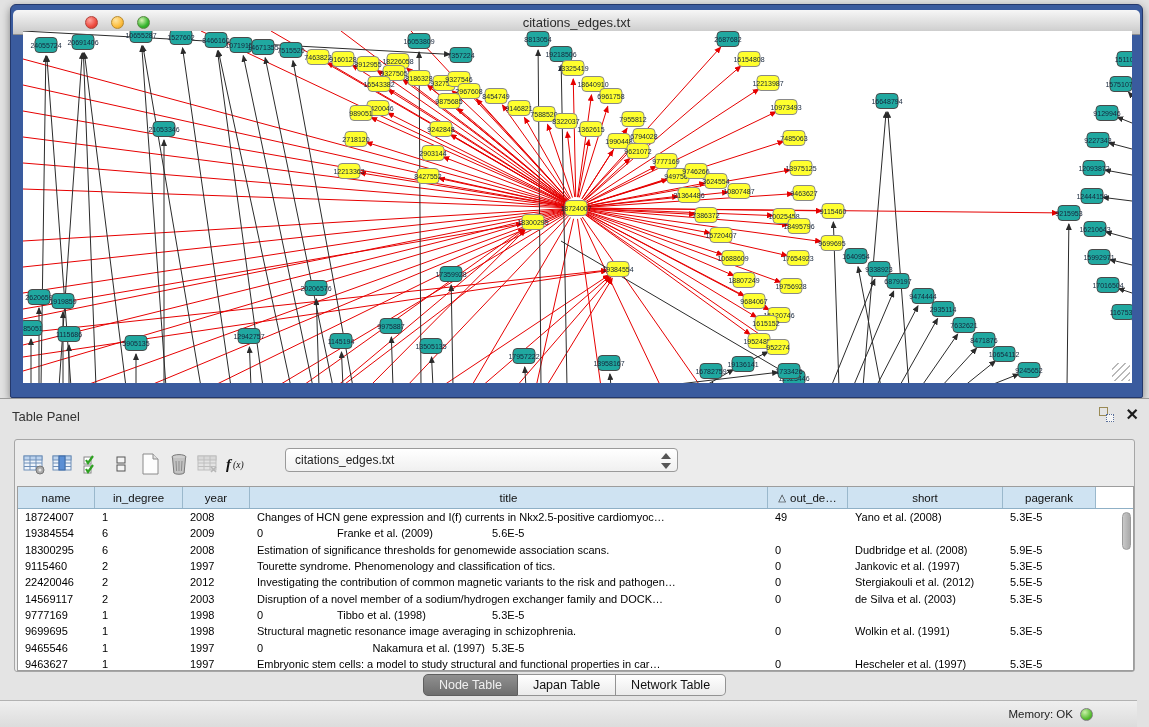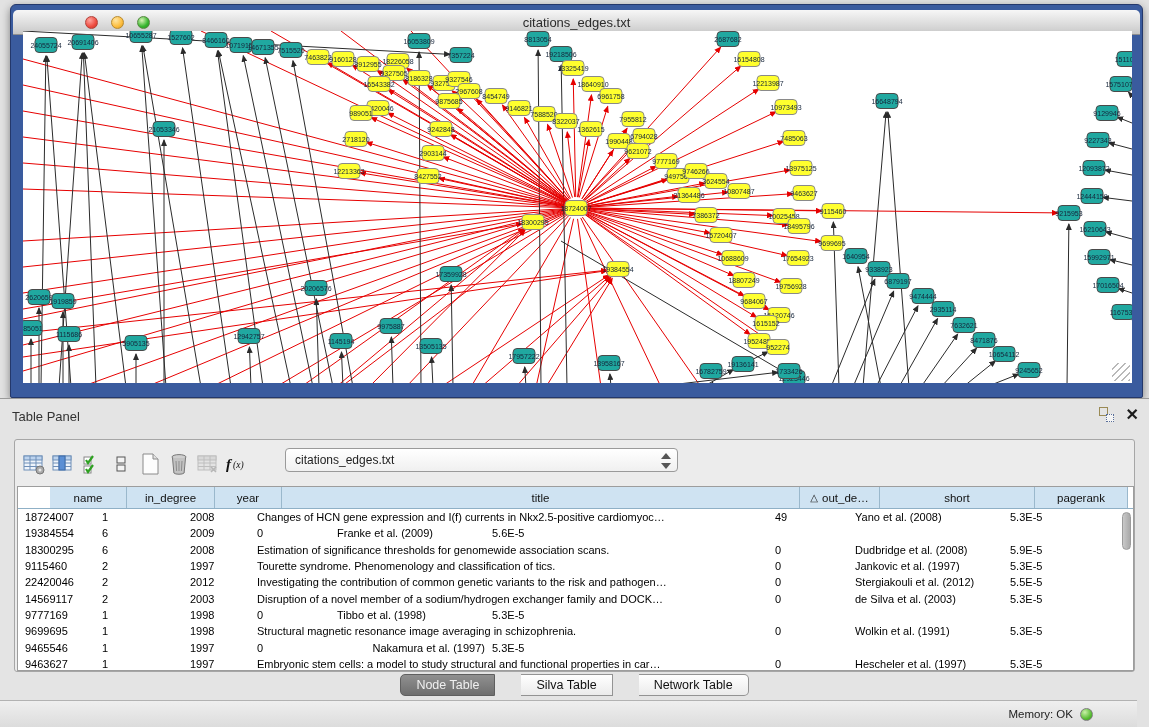--- a/index.html
+++ b/index.html
@@ -57,21 +57,21 @@
   .th { background:#cfe3f2; border-right:1px solid #9ab8cc; font-size:11.5px; color:#111;
     display:flex; align-items:center; justify-content:center; overflow:hidden; white-space:nowrap; }
   .th:last-child { background:#ffffff; border-right:none; }
   .sort-glyph { margin-right:4px; font-size:10px; color:#222; }
   .tbody { position:relative; }
   .tr { display:flex; height:16.3px; align-items:center; }
   .td { font-size:11px; color:#000; padding-left:7px; overflow:hidden; white-space:nowrap; }
   .vscroll { position:absolute; right:2px; top:25px; width:9px; height:38px;
     background:linear-gradient(90deg,#c9c9c9,#a9a9a9); border-radius:5px; border:1px solid #9b9b9b; }
 
-  .tabs { position:absolute; left:0; right:0; top:275px; display:flex; justify-content:center;gap:26px; }
+  .tabs { position:absolute; left:0; right:0; top:275px; display:flex; justify-content:center; }
   .seg { height:22px; padding:0 15px; font-size:12.5px; color:#111;
     border:1px solid #939393; border-left:none; background:linear-gradient(#ffffff,#ebebeb);
     font-family:"Liberation Sans", sans-serif; }
   .seg:first-child { border-left:1px solid #939393; border-radius:5px 0 0 5px; }
   .seg:last-child { border-radius:0 5px 5px 0; }
   .seg.active { background:linear-gradient(#909090,#6e6e6e); color:#f0f0f0; border-color:#5f5f5f; }
 
   .statusbar { position:absolute; left:0; bottom:0; width:1137px; height:27px;
     background:linear-gradient(#efefef,#dcdcdc); border-top:1px solid #b2b2b2;
     display:flex; align-items:center; justify-content:flex-end; padding-right:44px; gap:7px; }
@@ -796,21 +796,21 @@
     <div class="combo">
       <span>citations_edges.txt</span>
       <span class="steppers">
           <span class="up"></span>
           <span class="down"></span>
         </span>
     </div>
 
     <div class="table-wrap">
       <div class="thead" id="thead">
-          <div class="th" style="width: 77px; flex: 0 0 77px; margin-left: 32px;">
+          <div class="th" style="width: 77px; flex: 0 0 77px;">
             <span>name</span>
           </div>
           <div class="th" style="width: 88px; flex: 0 0 88px;">
             <span>in_degree</span>
           </div>
           <div class="th" style="width: 67px; flex: 0 0 67px;">
             <span>year</span>
           </div>
           <div class="th" style="width: 518px; flex: 0 0 518px;">
             <span>title</span>
@@ -862,21 +862,21 @@
             <div class="td" style="width: 67px; flex: 0 0 67px;">1997</div>
             <div class="td" style="width: 518px; flex: 0 0 518px;">Tourette syndrome. Phenomenology and classification of tics.</div>
             <div class="td" style="width: 80px; flex: 0 0 80px;">0</div>
             <div class="td" style="width: 155px; flex: 0 0 155px;">Jankovic et al. (1997)</div>
             <div class="td" style="width: 93px; flex: 0 0 93px;">5.3E-5</div>
           </div>
           <div class="tr">
             <div class="td" style="width: 77px; flex: 0 0 77px;">22420046</div>
             <div class="td" style="width: 88px; flex: 0 0 88px;">2</div>
             <div class="td" style="width: 67px; flex: 0 0 67px;">2012</div>
-            <div class="td" style="width: 518px; flex: 0 0 518px;">Investigating the contribution of common genetic variants to the risk and pathogen…</div>
+            <div class="td" style="width: 518px; flex: 0 0 518px;">Investigating the contribution of common magnetic variants to the risk and pathogen…</div>
             <div class="td" style="width: 80px; flex: 0 0 80px;">0</div>
             <div class="td" style="width: 155px; flex: 0 0 155px;">Stergiakouli et al. (2012)</div>
             <div class="td" style="width: 93px; flex: 0 0 93px;">5.5E-5</div>
           </div>
           <div class="tr">
             <div class="td" style="width: 77px; flex: 0 0 77px;">14569117</div>
             <div class="td" style="width: 88px; flex: 0 0 88px;">2</div>
             <div class="td" style="width: 67px; flex: 0 0 67px;">2003</div>
             <div class="td" style="width: 518px; flex: 0 0 518px;">Disruption of a novel member of a sodium/hydrogen exchanger family and DOCK…</div>
             <div class="td" style="width: 80px; flex: 0 0 80px;">0</div>
@@ -917,21 +917,21 @@
             <div class="td" style="width: 155px; flex: 0 0 155px;">Hescheler et al. (1997)</div>
             <div class="td" style="width: 93px; flex: 0 0 93px;">5.3E-5</div>
           </div>
         </div>
       <div class="vscroll"></div>
     </div>
   </div>
 
   <div class="tabs" id="tabs">
       <button class="seg active">Node Table</button>
-      <button class="seg">Silva Table</button>
+      <button class="seg">Japan Table</button>
       <button class="seg">Network Table</button>
     </div>
 </div>
 
 <div class="statusbar">
   <span class="mem-label">Memory: OK</span>
   <span class="mem-dot"></span>
 </div>
 
 </body></html>

